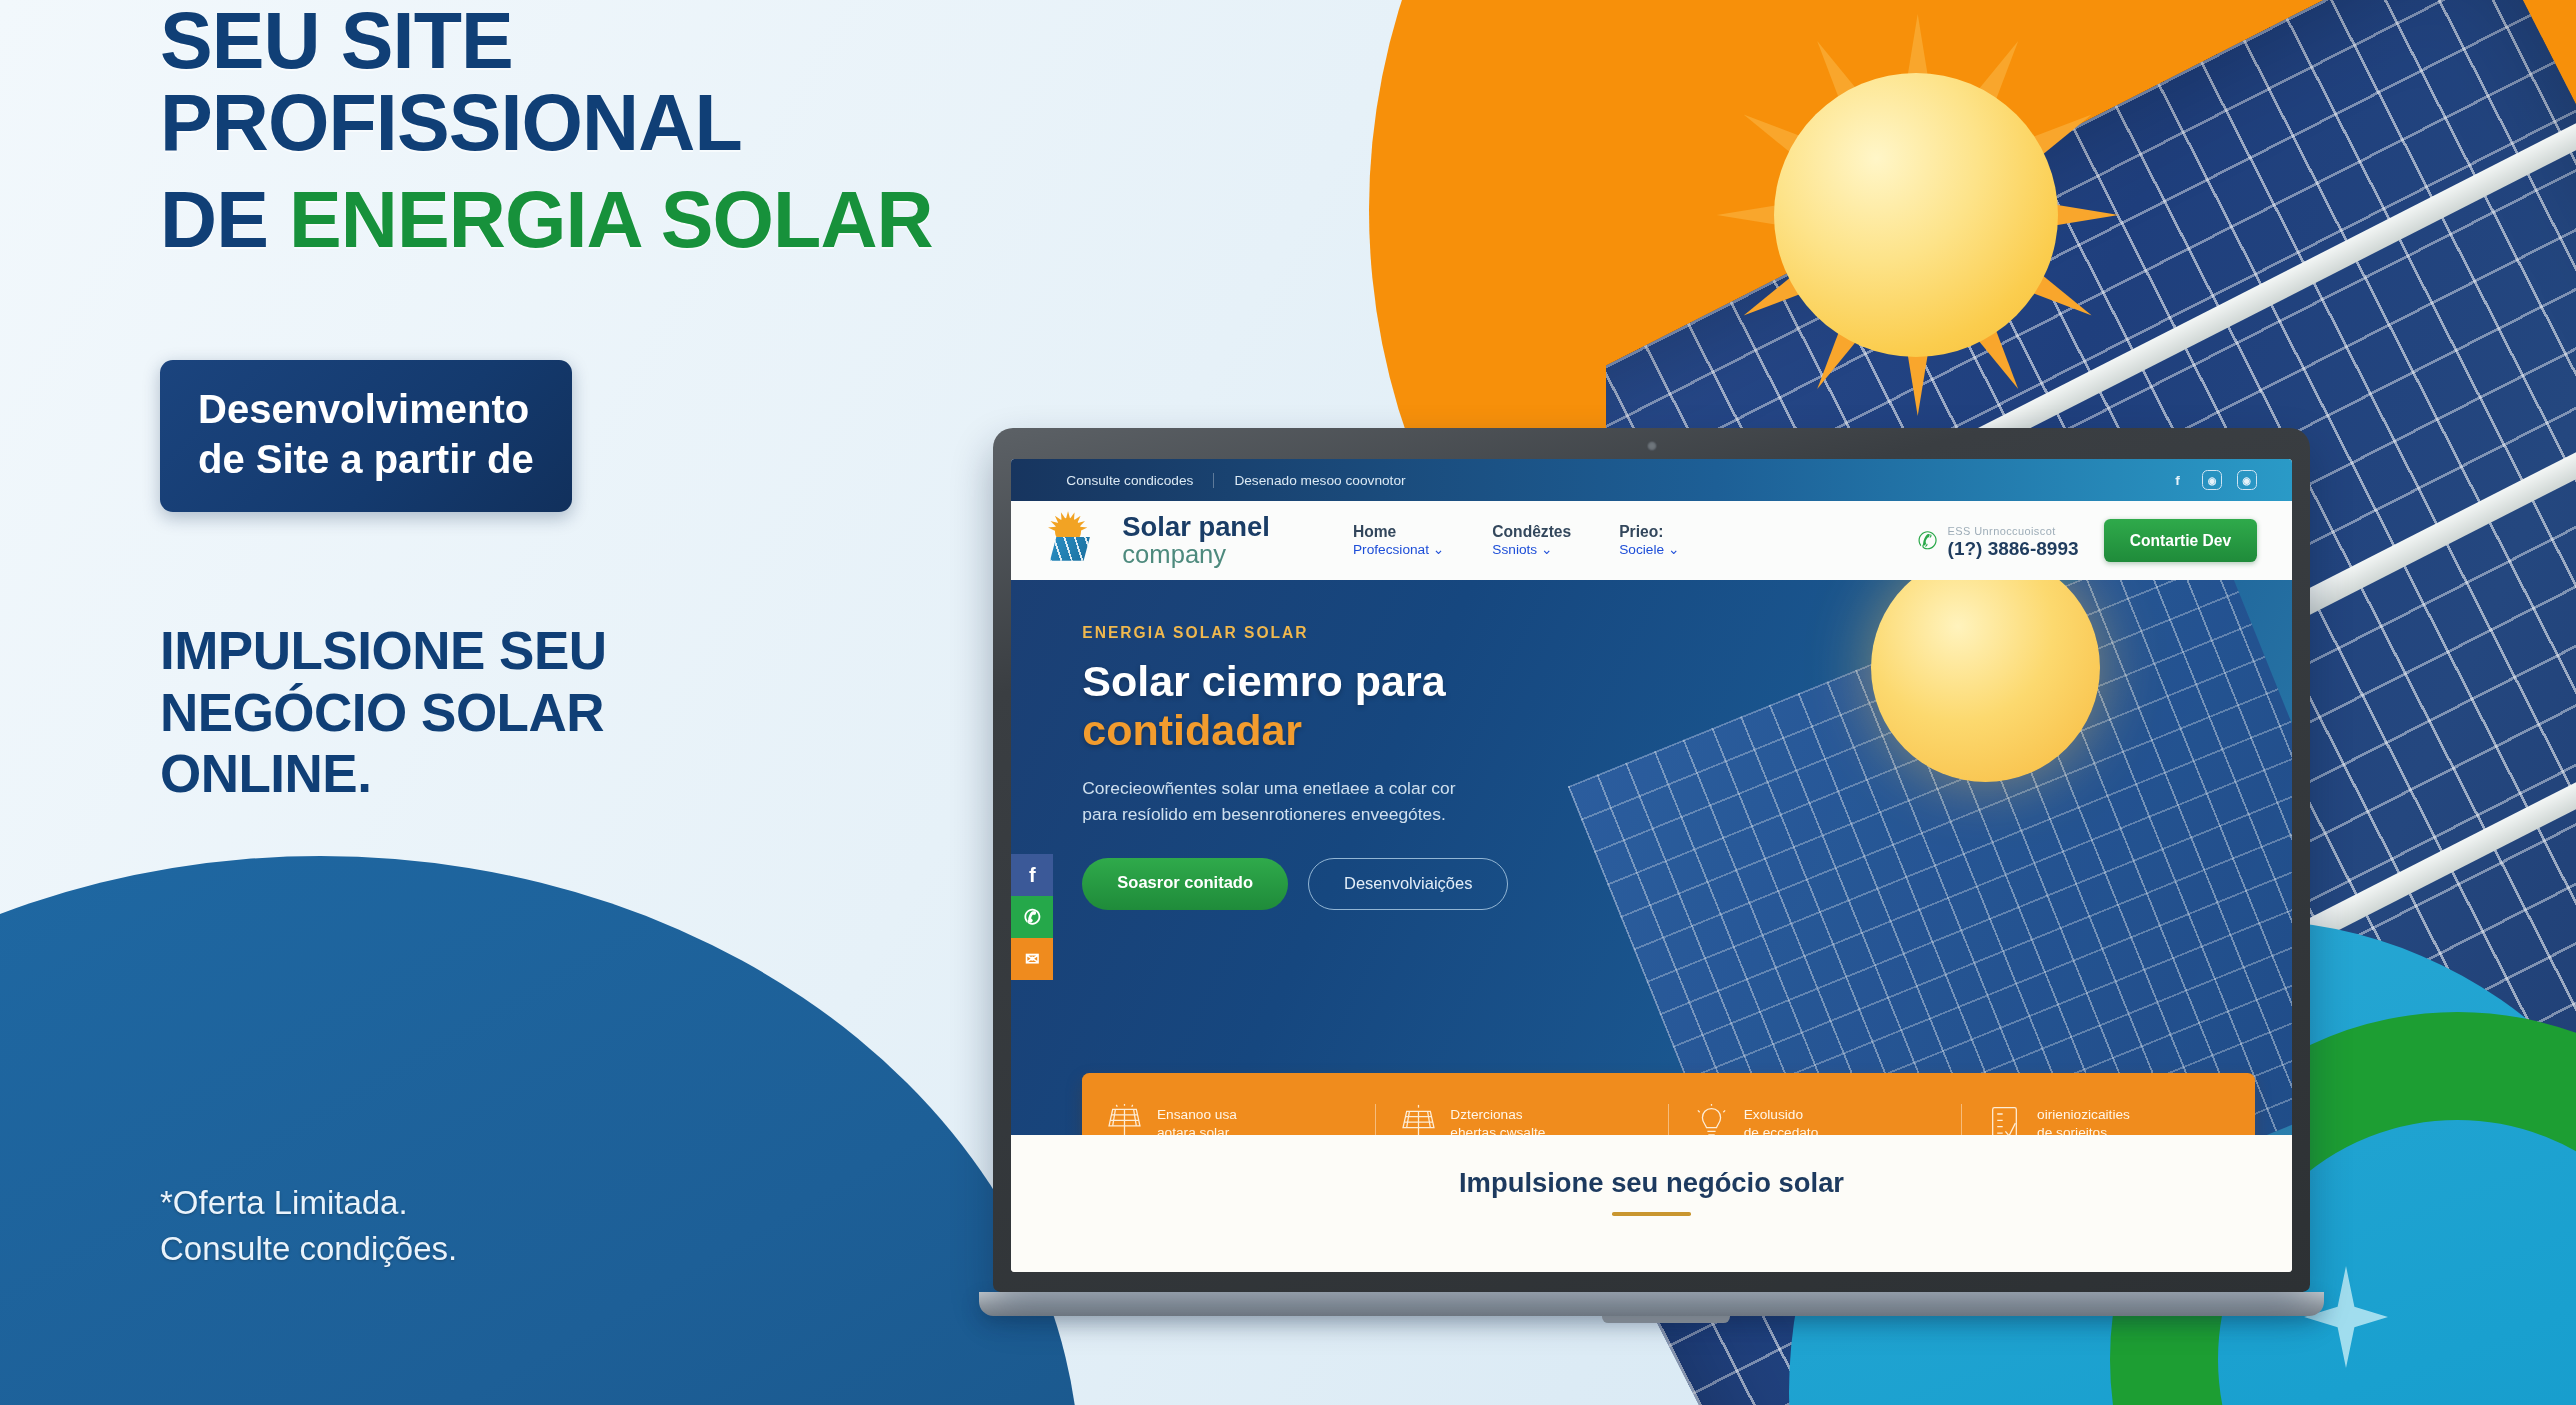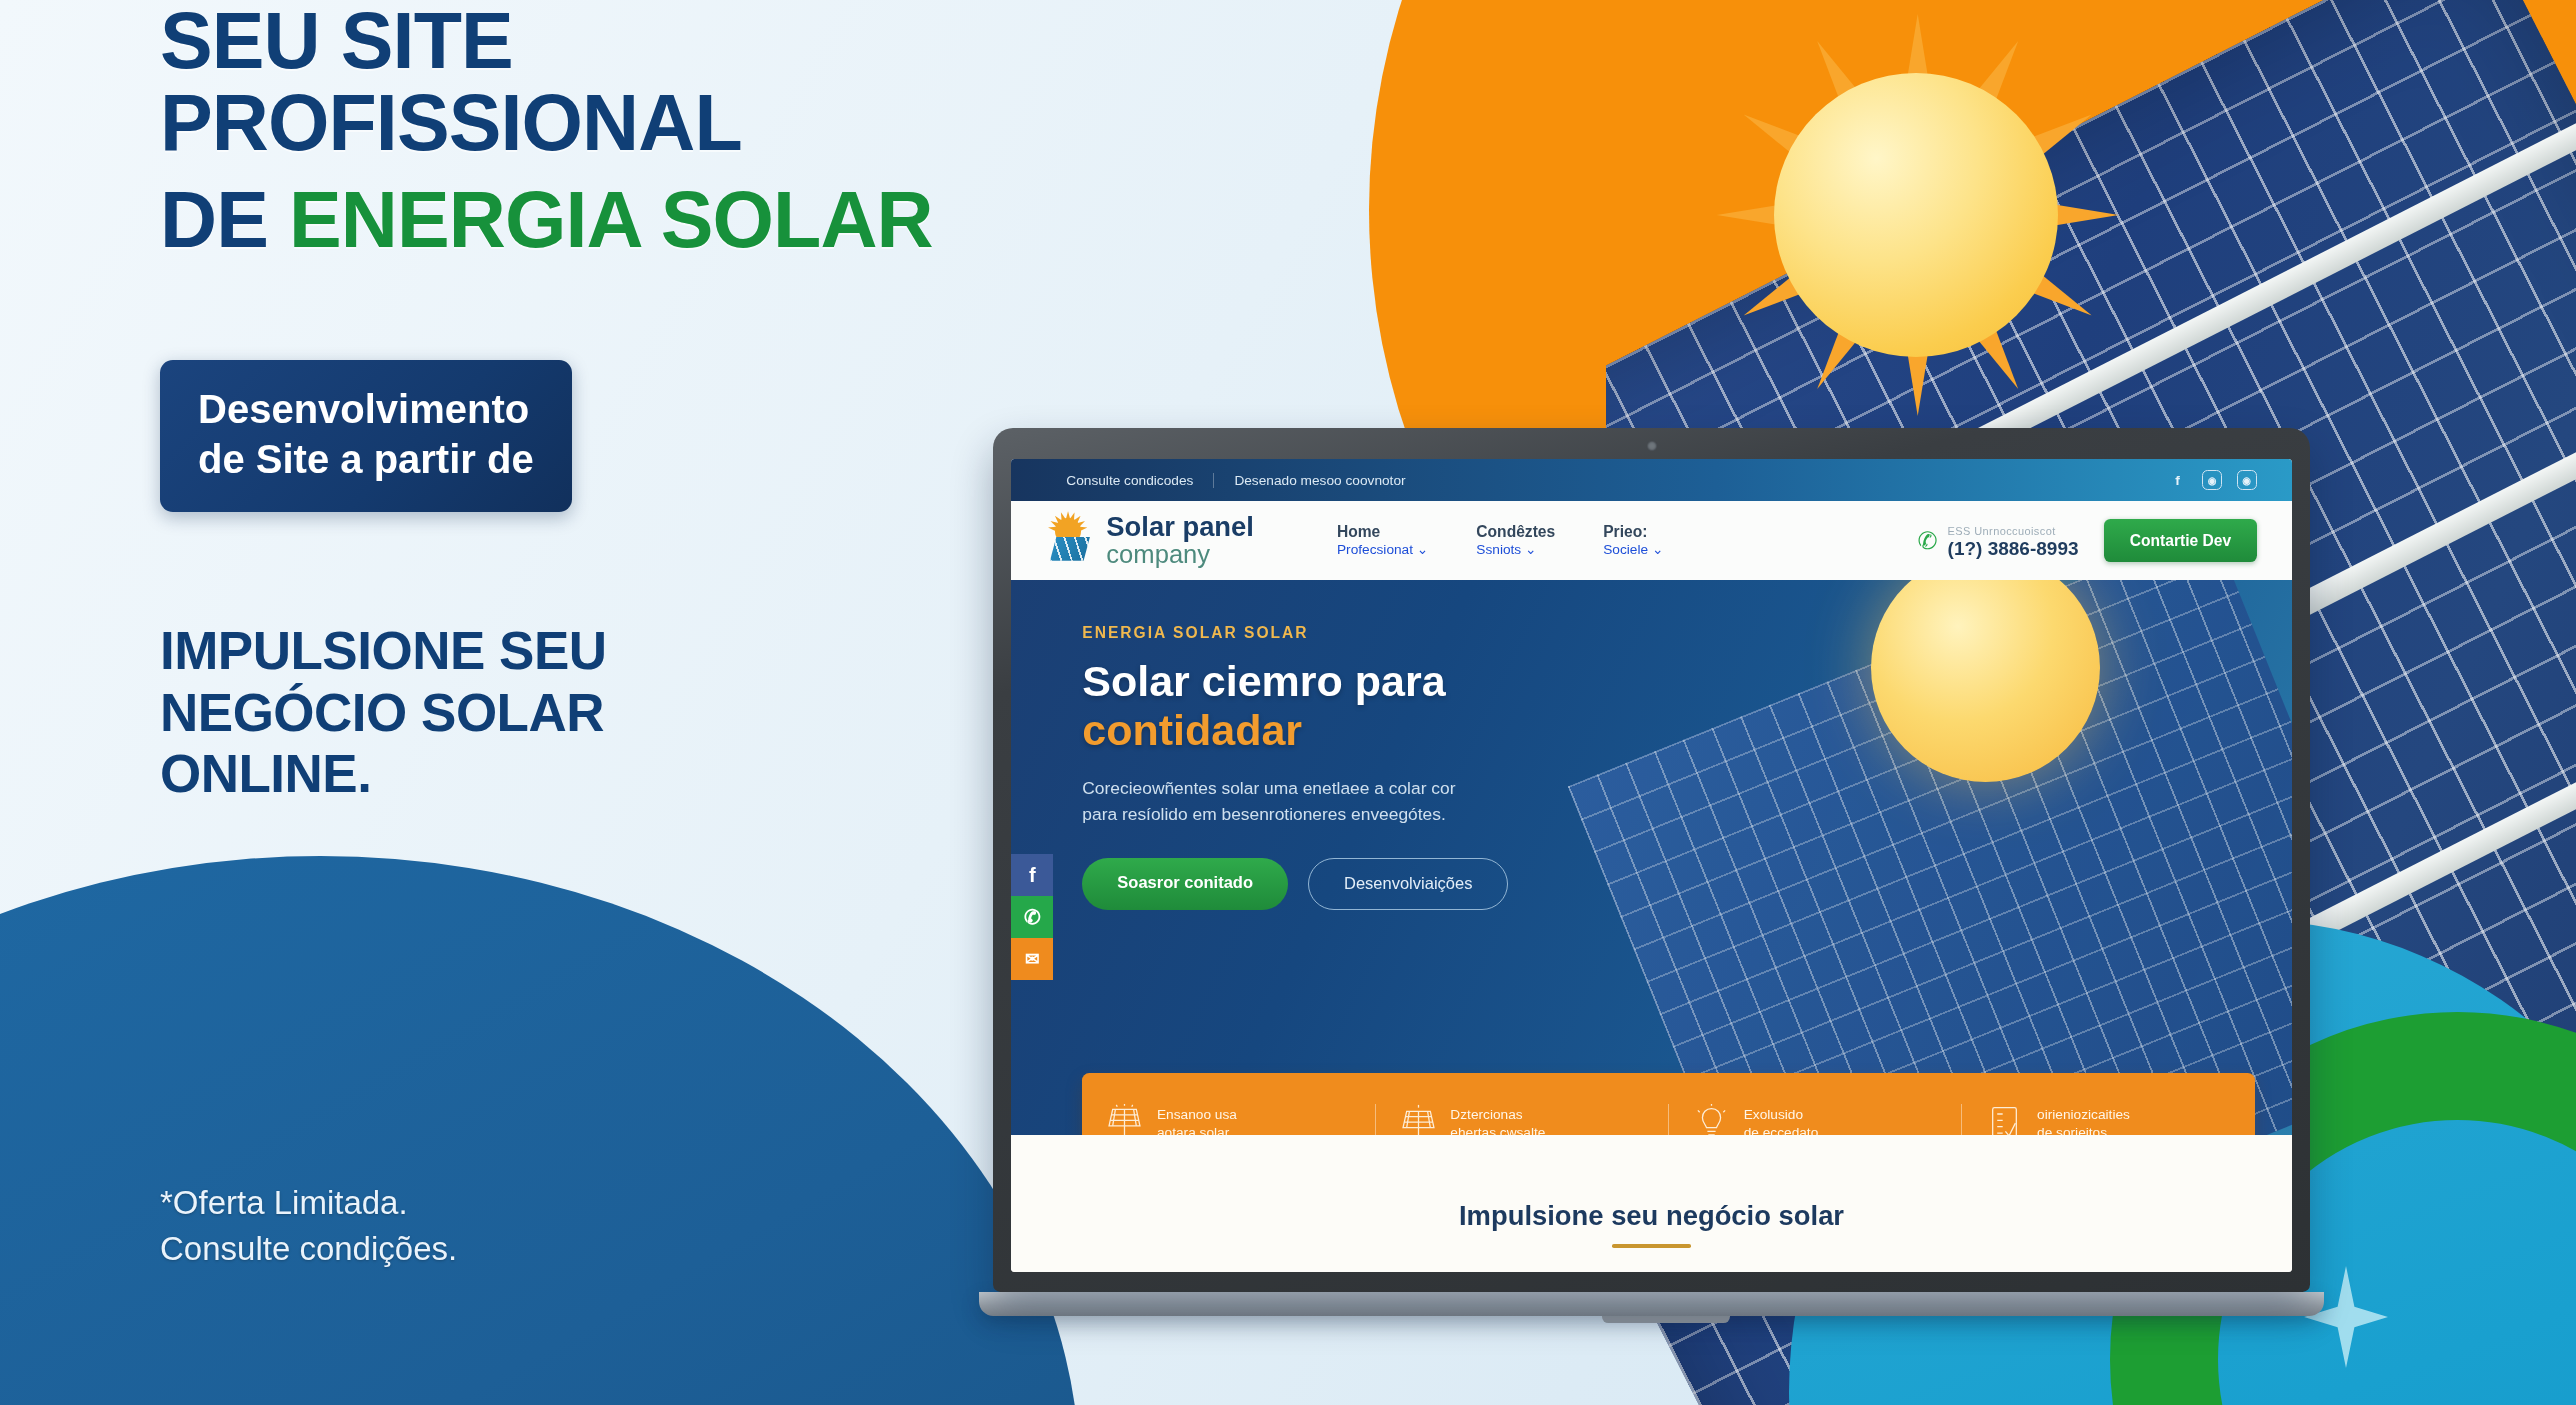--- a/index.html
+++ b/index.html
@@ -179,21 +179,21 @@
   .topbar-social { margin-left:auto; display:flex; gap:14.6px; align-items:center; }
   .tsi { width:20px; height:20px; display:flex; align-items:center; justify-content:center;
          color:#e6f2fa; font-size:13.7px; font-weight:700; }
   .tsi.box { border:1.5px solid #cfe4f2; border-radius:5.5px; font-size:10px; }
 
   
   .site-header {
     height:79px; background:#fbfcfb;
     display:flex; align-items:center; padding:0 35px;
   }
-  .logo { display:flex; align-items:center; gap:12px; }
+  .logo { display:flex; align-items:center; gap:28px; }
   .logo-mark { width:48px; height:44px; position:relative; }
   .lm-sun { position:absolute; left:9.1px; top:0px; width:25.6px; height:25.6px; border-radius:50%;
             background:#f2a324; }
   .lm-ray { position:absolute; width:5.5px; height:10px; background:#f2a324;
             clip-path:polygon(50% 0,100% 100%,0 100%); left:19px; top:-7.3px;
             transform-origin:2.7px 20px; }
   .lm-panel { position:absolute; left:3.7px; top:18.3px; width:40px; height:24px;
               background:
                 repeating-linear-gradient(72deg, rgba(255,255,255,.85) 0 1.8px, rgba(255,255,255,0) 1.8px 10px),
                 linear-gradient(120deg,#2a8fc4,#1b6f9e);
@@ -272,21 +272,21 @@
   }
   .feat { flex:1; display:flex; align-items:center; gap:13.7px; padding:0 24px; }
   .feat + .feat { border-left:0.9px solid rgba(255,255,255,.42); }
   .feat-ic { width:37px; height:40px; flex:none; opacity:.93; }
   .feat-tx { font-size:13.7px; line-height:1.32; color:#fff6e8; }
 
   
   .site-foot {
     height:137px; background:#fdfcf8;
     display:flex; flex-direction:column;
-    align-items:center; justify-content:flex-end; padding-bottom:24px;
+    align-items:center; justify-content:center; padding-bottom:24px;
   }
   .foot-title { font-size:27.4px; font-weight:700; color:#1d3a5f; }
   .foot-rule { width:79px; height:3.7px; background:#c9962f; margin-top:12.8px; border-radius:1.8px; }
 
   
   .price-badge {
     position:absolute; left:1519px; top:805px;
     width:604px;
     background:#1d9e33;
     border-radius:24px;

